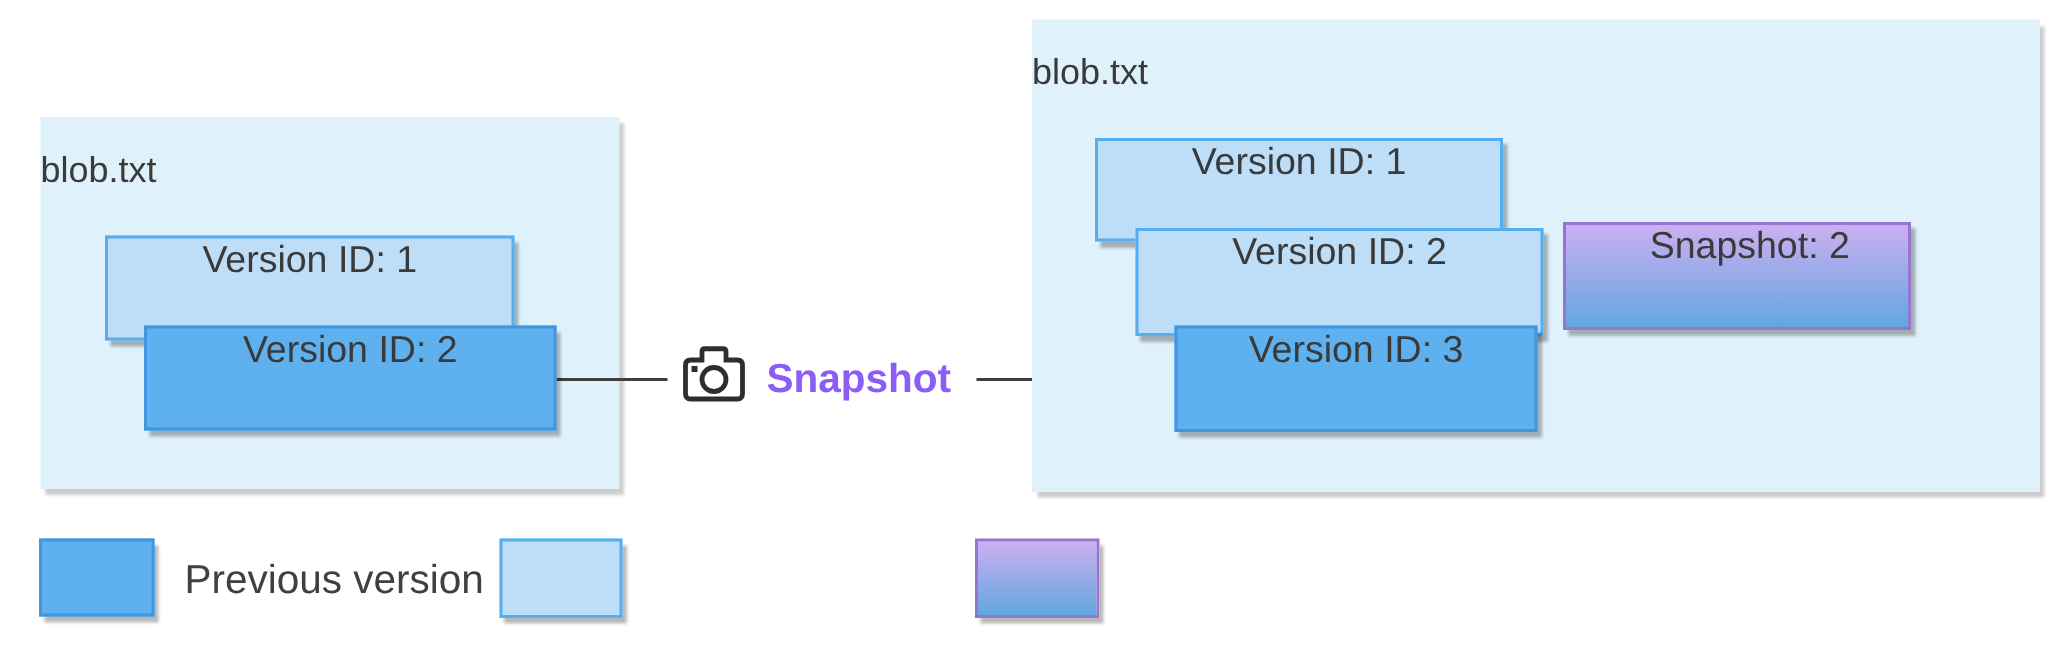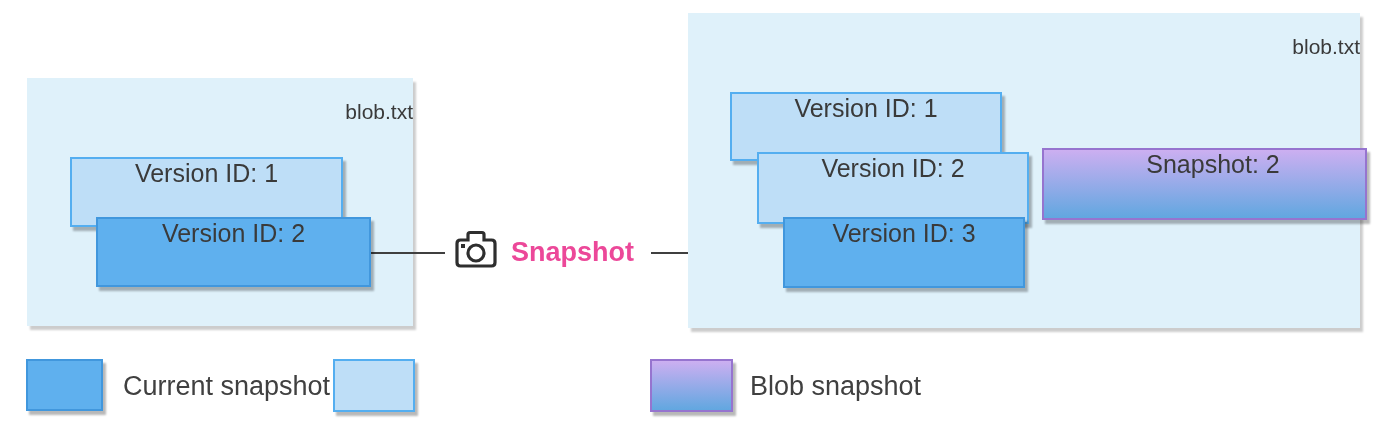--- a/index.html
+++ b/index.html
@@ -20,22 +20,22 @@
     background: var(--container-bg, #dff1fa);
     box-shadow: 3px 4px 2px rgba(0,0,0,0.20);
   }
   .blob-container.before { left: 27px;  top: 78px; width: 386px; height: 248px; }
   .blob-container.after  { left: 688px; top: 13px; width: 672px; height: 315px; }
 
   .blob-title {
     position: absolute;
     top: 22px; left: 0;
     width: 100%;
-    text-align: right;
-    font-size: 21px;
+    text-align: left;
+    font-size: 24px;
     color: var(--text, #3a3a3a);
   }
 
   
   .vbox {
     position: absolute;
     display: flex;
     align-items: flex-start;
     justify-content: center;
     font-size: 25px;
@@ -55,21 +55,21 @@
       var(--snapshot-top, #ccaff1),
       var(--snapshot-bottom, #61a7e0));
     border: 2px solid var(--snapshot-border, #9674cf);
   }
 
   #left-v1  { left: 70px;   top: 157px; width: 273px; height: 70px; z-index: 1; }
   #left-v2  { left: 96px;   top: 217px; width: 275px; height: 70px; z-index: 2; }
 
   #right-v1   { left: 730px;  top: 92px;  width: 272px; height: 69px; z-index: 1; }
   #right-v2   { left: 757px;  top: 152px; width: 272px; height: 72px; z-index: 2; }
-  #right-snap { left: 1042px; top: 148px; width: 325px; height: 72px; z-index: 3; padding-left: 17px; }
+  #right-snap { left: 1042px; top: 148px; width: 232px; height: 72px; z-index: 3; padding-left: 17px; }
   #right-v3   { left: 783px;  top: 217px; width: 242px; height: 71px; z-index: 4; }
 
   
   .hline {
     position: absolute;
     height: 2px;
     background: var(--arrow, #3f3f3f);
   }
   #line-left  { left: 371px; top: 252px; width: 74px; }
   #line-right { left: 651px; top: 252px; width: 122px; }
@@ -87,21 +87,21 @@
     position: absolute;
     left: 453px; top: 229px;
     height: 46px;
     display: flex;
     align-items: center;
     gap: 12px;
   }
   .action-label {
     font-size: 27px;
     font-weight: 700;
-    color: #ec4899;
+    color: #8b5cf6;
   }
 
   
   .legend-swatch {
     position: absolute;
     box-shadow: 3px 4px 2px rgba(0,0,0,0.28);
   }
   #legend-swatch-current  { left: 26px;  top: 359px; width: 77px; height: 52px;
     background: var(--current-fill, #5fb0ee);
     border: 2px solid var(--current-border, #4197dd); }
@@ -166,20 +166,19 @@
     <span>Version ID: 2</span>
   </div>
   <div class="vbox snapshot" id="right-snap">
     <span>Snapshot: 2</span>
   </div>
   <div class="vbox current" id="right-v3">
     <span>Version ID: 3</span>
   </div>
 
   <div class="legend-swatch" id="legend-swatch-current"></div>
-  <div class="legend-label" id="legend-label-current">Current snapshot</div>
+  <div class="legend-label" id="legend-label-current">Previous version</div>
 
   <div class="legend-swatch" id="legend-swatch-previous"></div>
 
   <div class="legend-swatch" id="legend-swatch-snapshot"></div>
-  <div class="legend-label" id="legend-label-snapshot">Blob snapshot</div>
 
 </div>
 
 </body></html>

